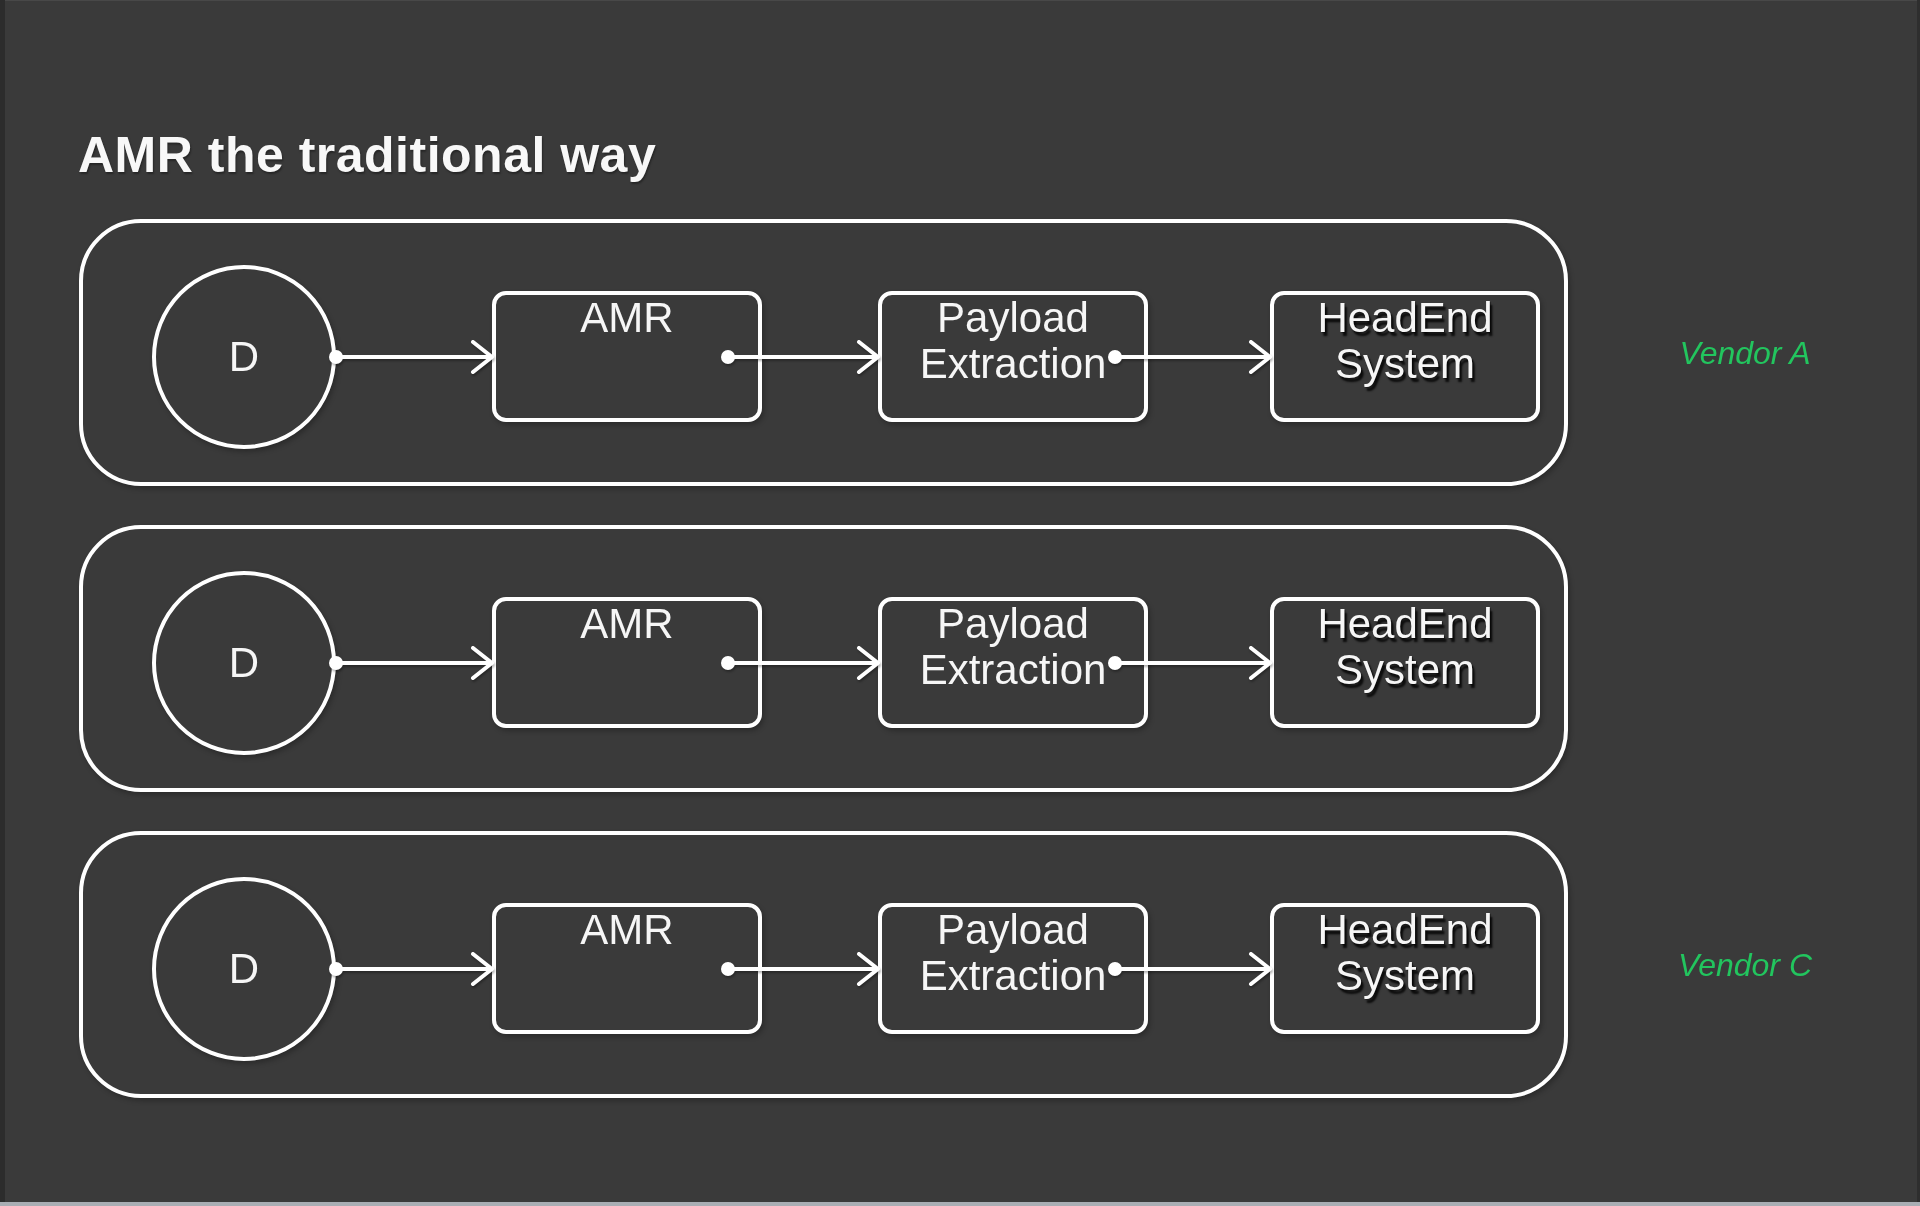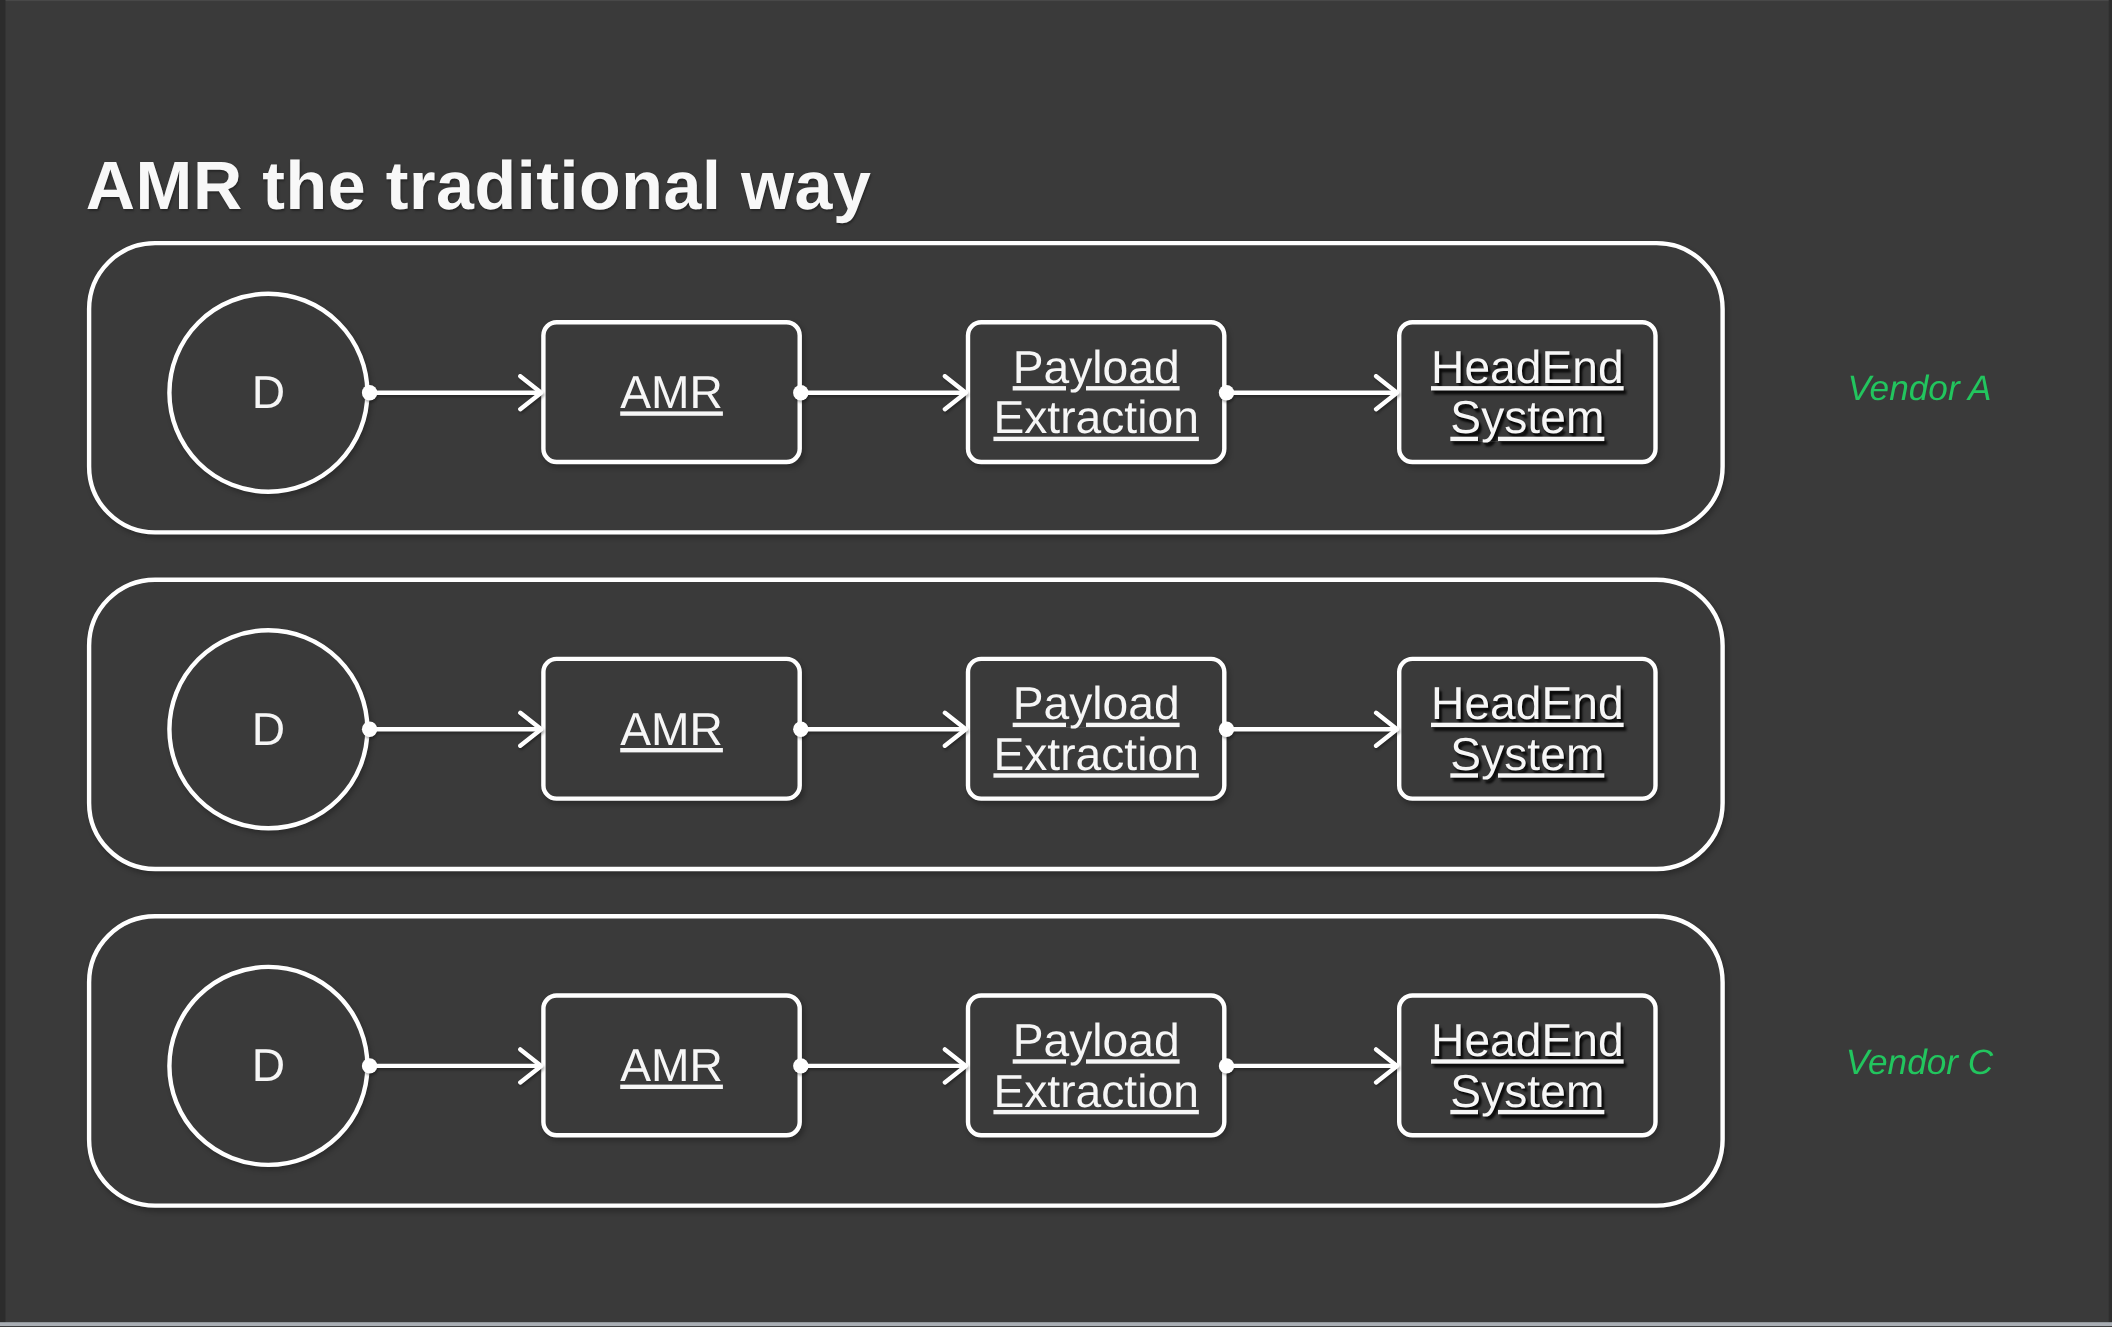--- a/index.html
+++ b/index.html
@@ -16,21 +16,21 @@
   .edge { position: absolute; }
   .edge-top    { top: 0; left: 0; width: 100%; height: 1px; background: #484848; }
   .edge-left   { top: 0; left: 0; width: 5px; height: 100%; background: #2c2c2c; }
   .edge-right  { top: 0; right: 0; width: 3px; height: 100%; background: #2e2e2e; }
   .edge-bottom { bottom: 0; left: 0; width: 100%; height: 4px; background: #a9aeb4; }
 
   .page-title {
     position: absolute;
     left: 78px;
     top: 92px;
-    font-size: 62px;
+    font-size: 50px;
     font-weight: bold;
     letter-spacing: 0.5px;
     color: #f8f8f8;
     text-shadow: 1px 2px 2px rgba(0,0,0,0.35);
   }
 
   .row-group {
     position: absolute;
     left: 0;
     width: 1920px;
@@ -61,31 +61,29 @@
     justify-content: center;
     box-shadow: 2px 3px 5px rgba(0,0,0,0.25);
   }
   .device-label {
     font-size: 42px;
     color: #f6f6f6;
   }
   .step-box {
     position: absolute;
     top: 68px;
-    width: 237px;
+    width: 270px;
     height: 131px;
     box-sizing: border-box;
     border: 4px solid #ffffff;
     border-radius: 14px;
     display: flex;
-    align-items: center;
     justify-content: center;
     text-align: center;
     box-shadow: 2px 3px 5px rgba(0,0,0,0.25);
-    text-decoration: underline;
   }
   .step-label {
     font-size: 42px;
     line-height: 46px;
     color: #f6f6f6;
     padding: 0 8px;
   }
   .step-box.emphasized .step-label {
     text-shadow: 2.5px 3.5px 2px rgba(0,0,0,0.8), 1px 1px 1px rgba(0,0,0,0.5);
   }

